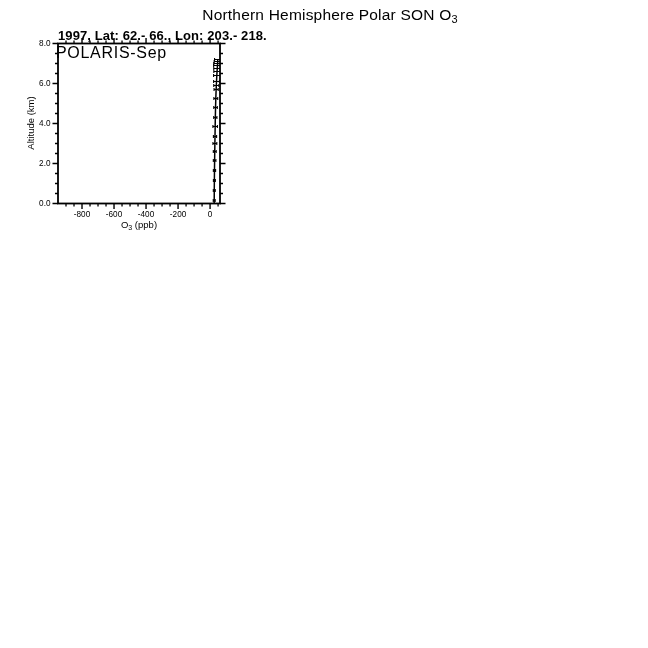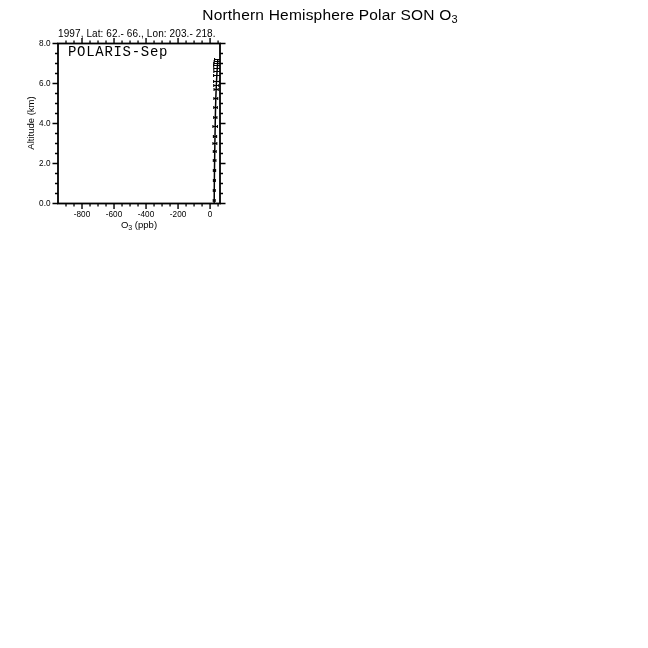--- a/index.html
+++ b/index.html
@@ -28,23 +28,24 @@
     white-space: nowrap;
   }
   .fig-title sub {
     font-size: 11px;
     vertical-align: -3px;
   }
   .panel-title {
     position: absolute;
     top: 28px;
     left: 58px;
-    font-size: 10px;
+    font-size: 13px;
     letter-spacing: 0.1px;
     white-space: nowrap;
+    font-weight: bold;
   }
   .y-label {
     position: absolute;
     top: 123px;
     left: 30px;
     transform: translate(-50%, -50%) rotate(-90deg);
     font-size: 9.5px;
     white-space: nowrap;
   }
   .x-label {
@@ -56,23 +57,23 @@
     font-size: 9.5px;
     white-space: nowrap;
   }
   .x-label sub {
     font-size: 7px;
     vertical-align: -2px;
   }
   .plot-annotation {
     position: absolute;
     top: 44px;
-    left: 68px;
-    font-family: Liberation Mono, monospace;
-    font-size: 14px;
+    left: 56px;
+    font-family: Liberation Sans, sans-serif;
+    font-size: 16px;
     letter-spacing: 0.7px;
     white-space: nowrap;
   }
   #plot-svg {
     position: absolute;
     top: 0;
     left: 0;
   }
 </style>
 </head>

